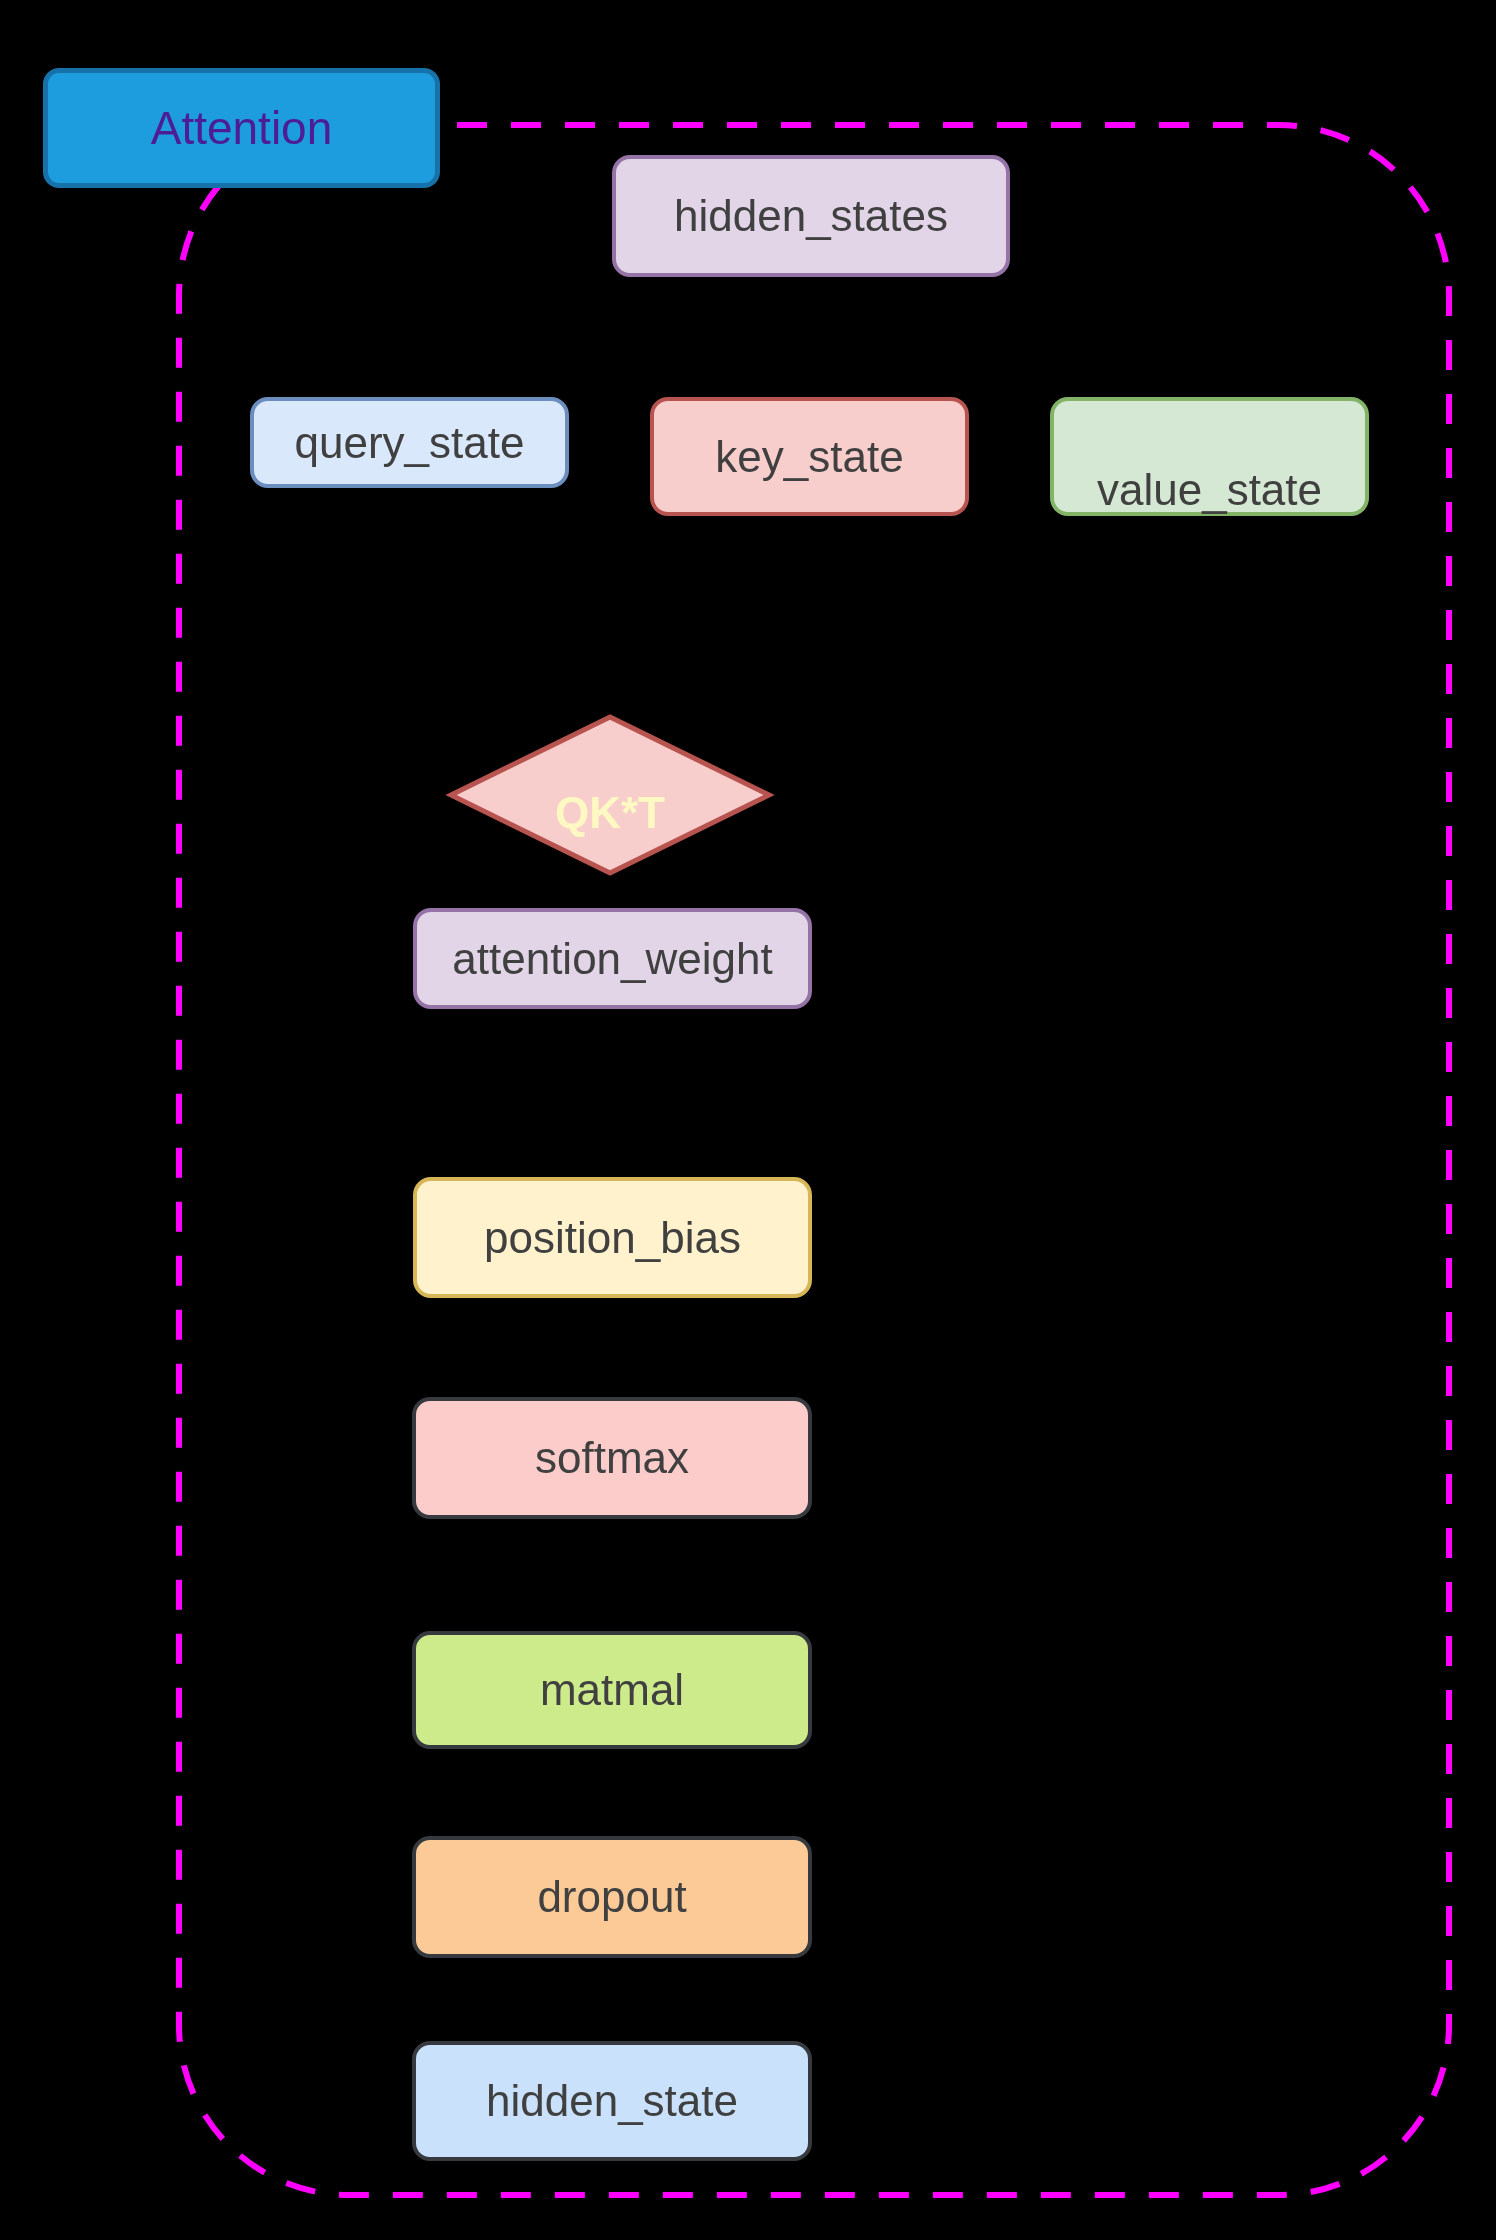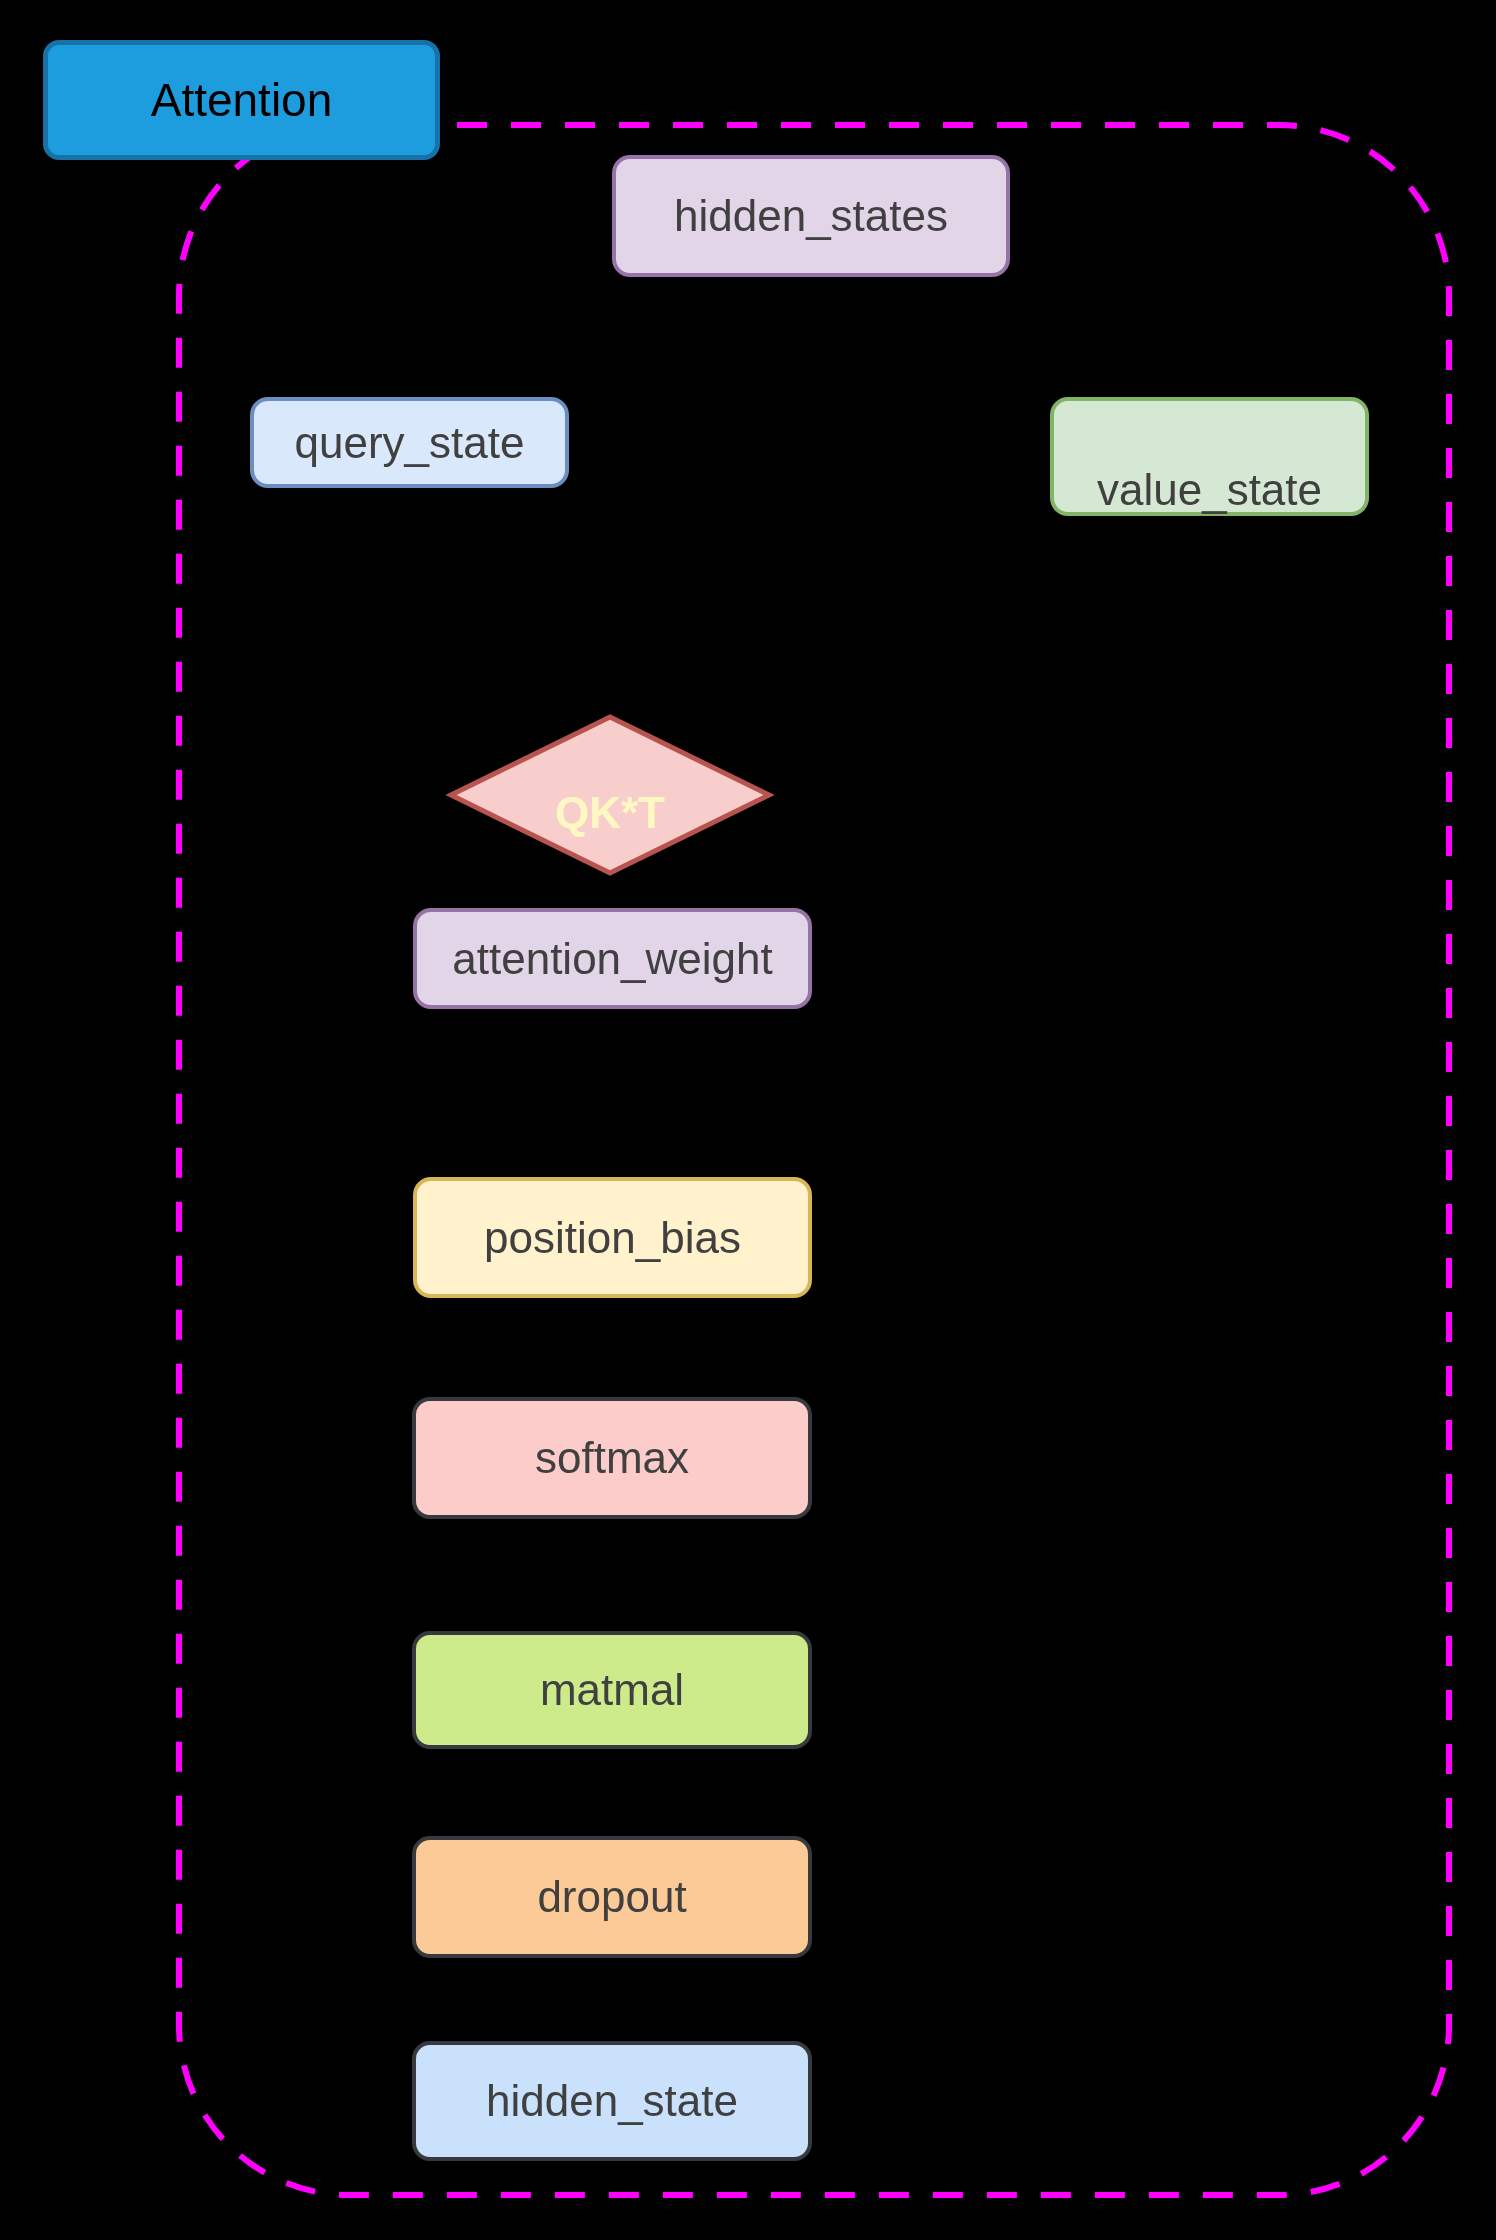--- a/index.html
+++ b/index.html
@@ -91,32 +91,35 @@
 </style>
 </head>
 <body style="background: rgb(0, 0, 0);">
 
 <div class="canvas">
 
   <svg class="layer" viewBox="0 0 1496 2240">
     <rect x="179" y="125" width="1270" height="2070" rx="170" ry="170" fill="none" stroke-width="6" stroke-dasharray="30 24" stroke="#FF00FF"></rect>
   </svg>
 
-  <div class="title-node" style="background-color: rgb(30, 157, 222); border-color: rgb(22, 114, 168); color: #000000;">
+  <div class="title-node" style="background-color: rgb(30, 157, 222); border-color: rgb(22, 114, 168); color: #4c1d95; margin-top: 28px;">
     <span>Attention</span>
   </div>
 
   <div class="node n-hidden-states" style="background-color: rgb(225, 213, 231); border-color: rgb(150, 115, 166);">
     <span>hidden_states</span>
   </div>
 
   <div class="node n-query-state" style="background-color: rgb(218, 232, 252); border-color: rgb(108, 142, 191);">
     <span>query_state</span>
   </div>
 
+  <div class="node n-key-state" style="background-color: rgb(248, 206, 204); border-color: rgb(184, 84, 80);">
+    <span>key_state</span>
+  </div>
 
   <div class="node n-value-state" style="background-color: rgb(213, 232, 212); border-color: rgb(130, 179, 102); align-items: flex-end;">
     <span>value_state</span>
   </div>
 
   <div class="diamond-wrap">
     <svg width="326" height="164" viewBox="0 0 326 164">
       <polygon points="163,4 322,82 163,160 4,82" stroke-width="5" stroke-linejoin="miter" fill="#F8CECC" stroke="#B85450"></polygon>
     </svg>
     <div class="diamond-label">QK*T</div>

